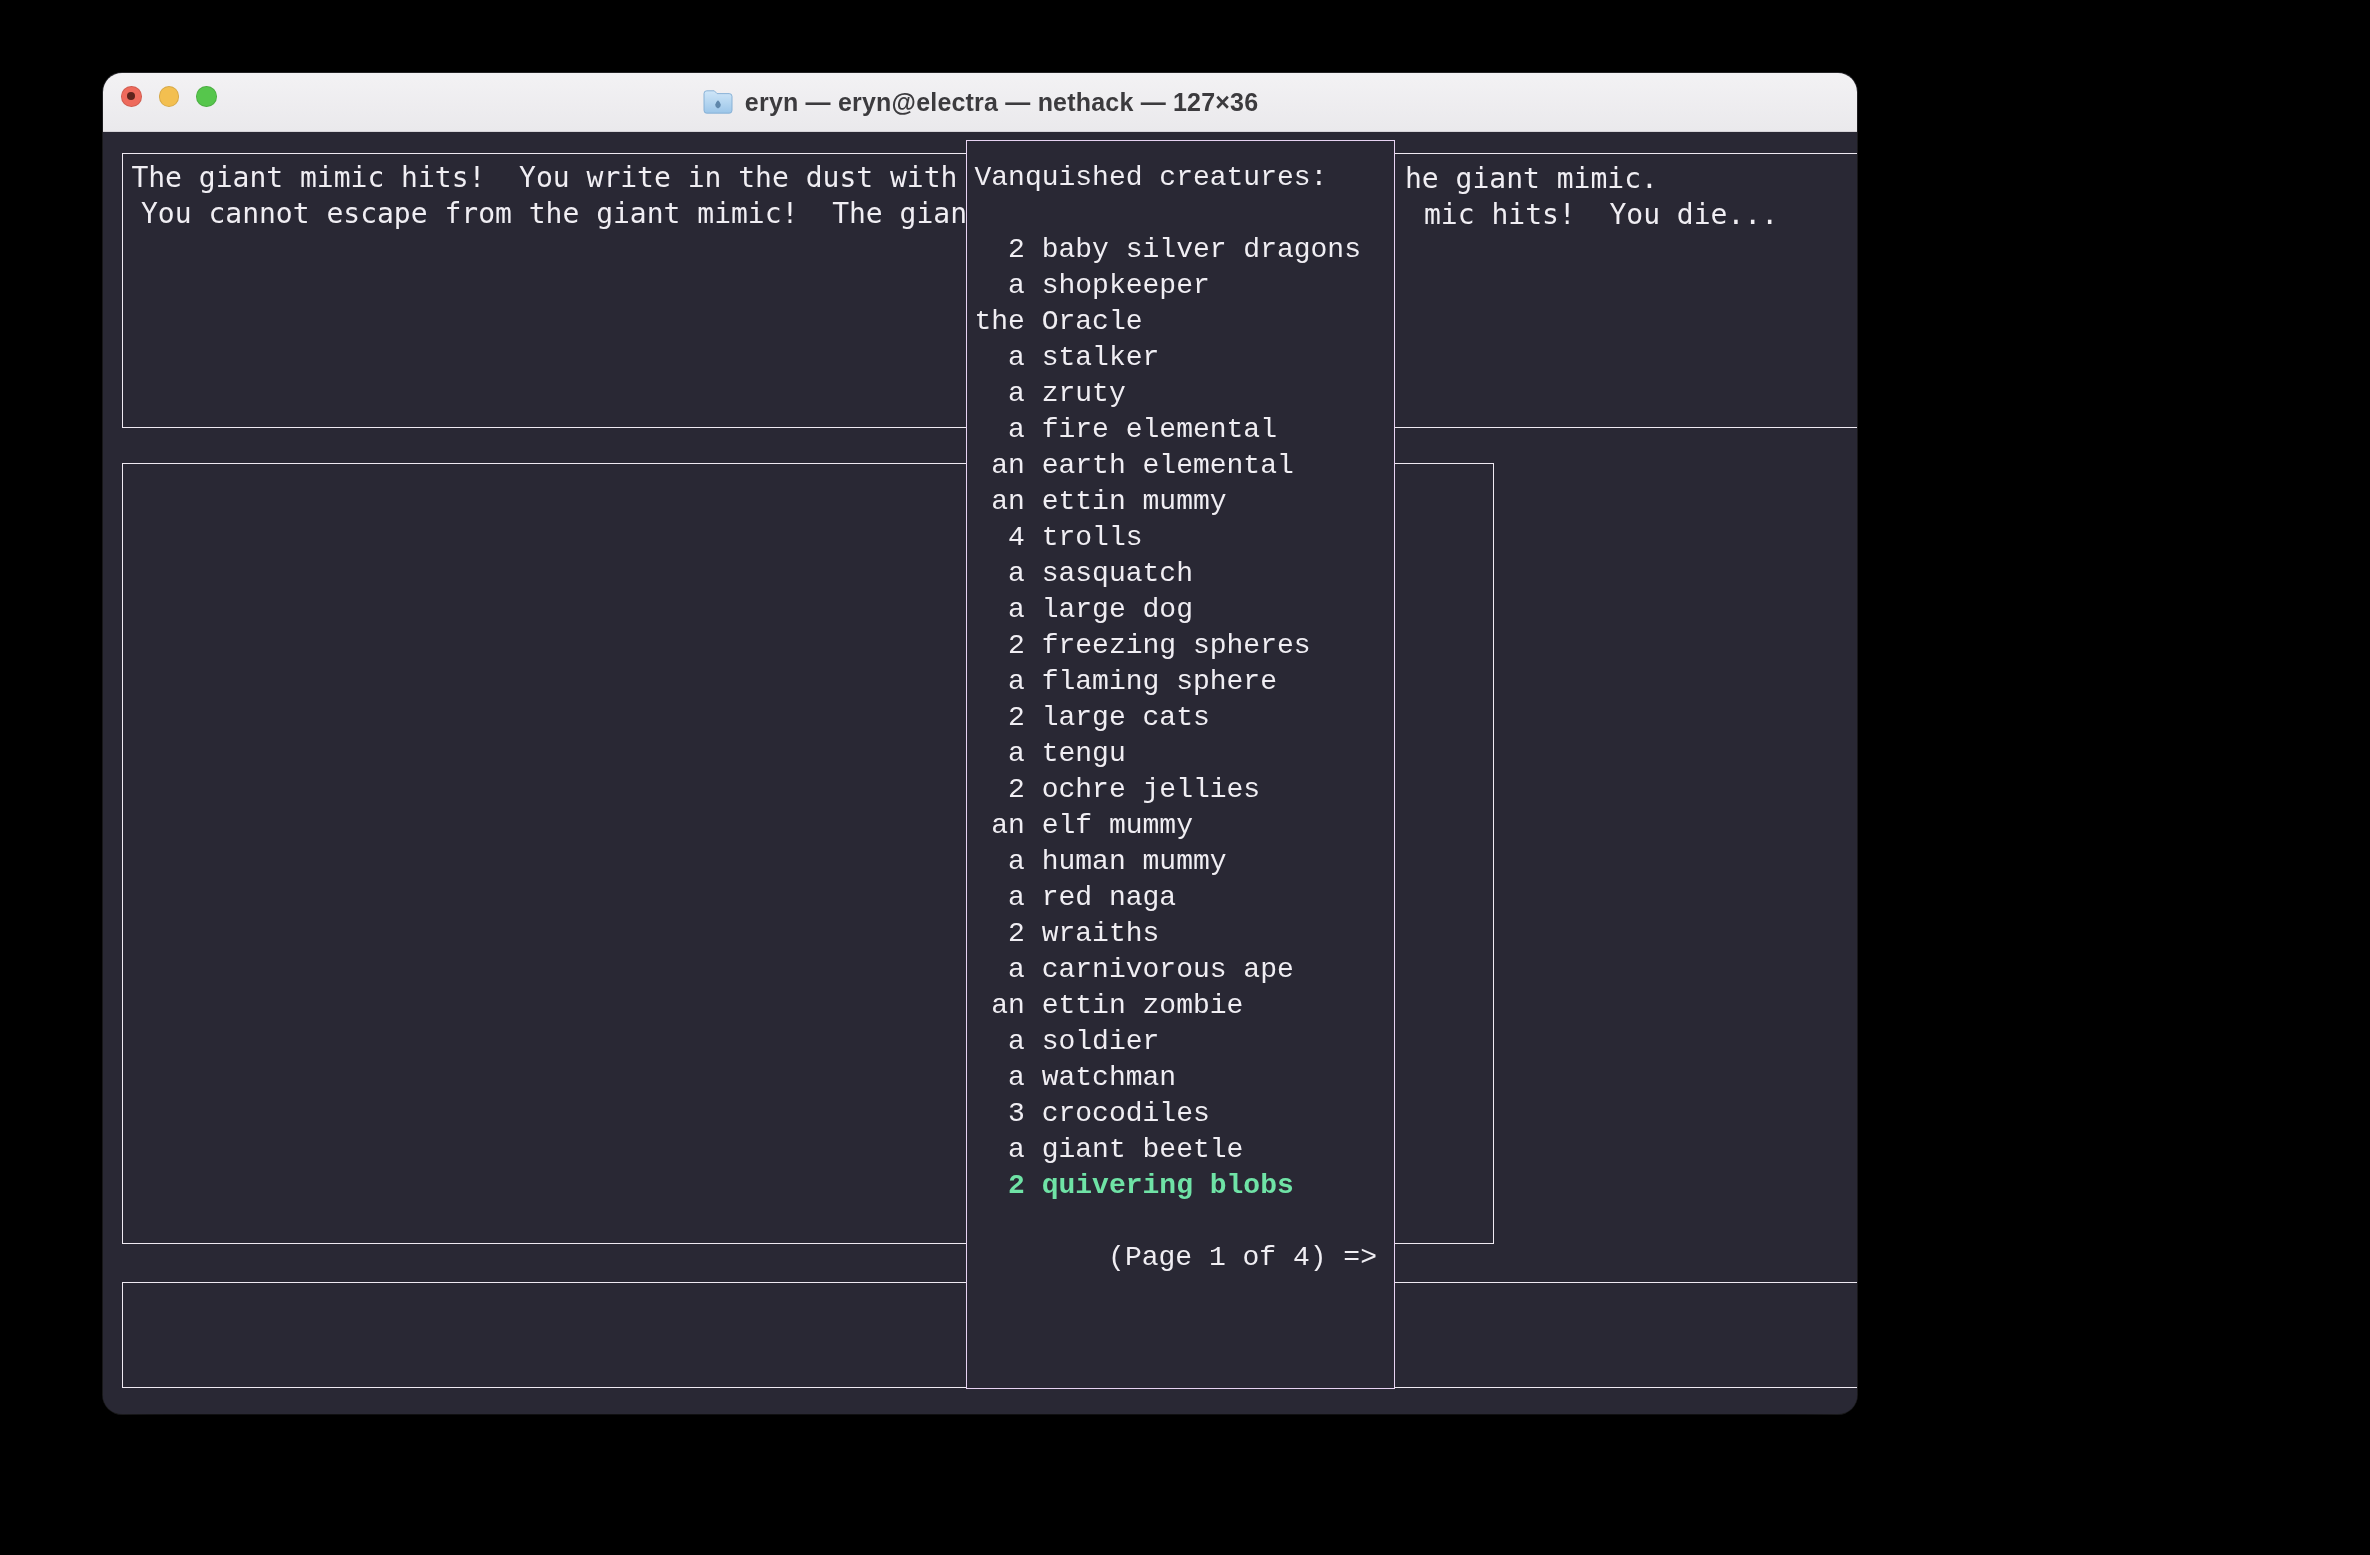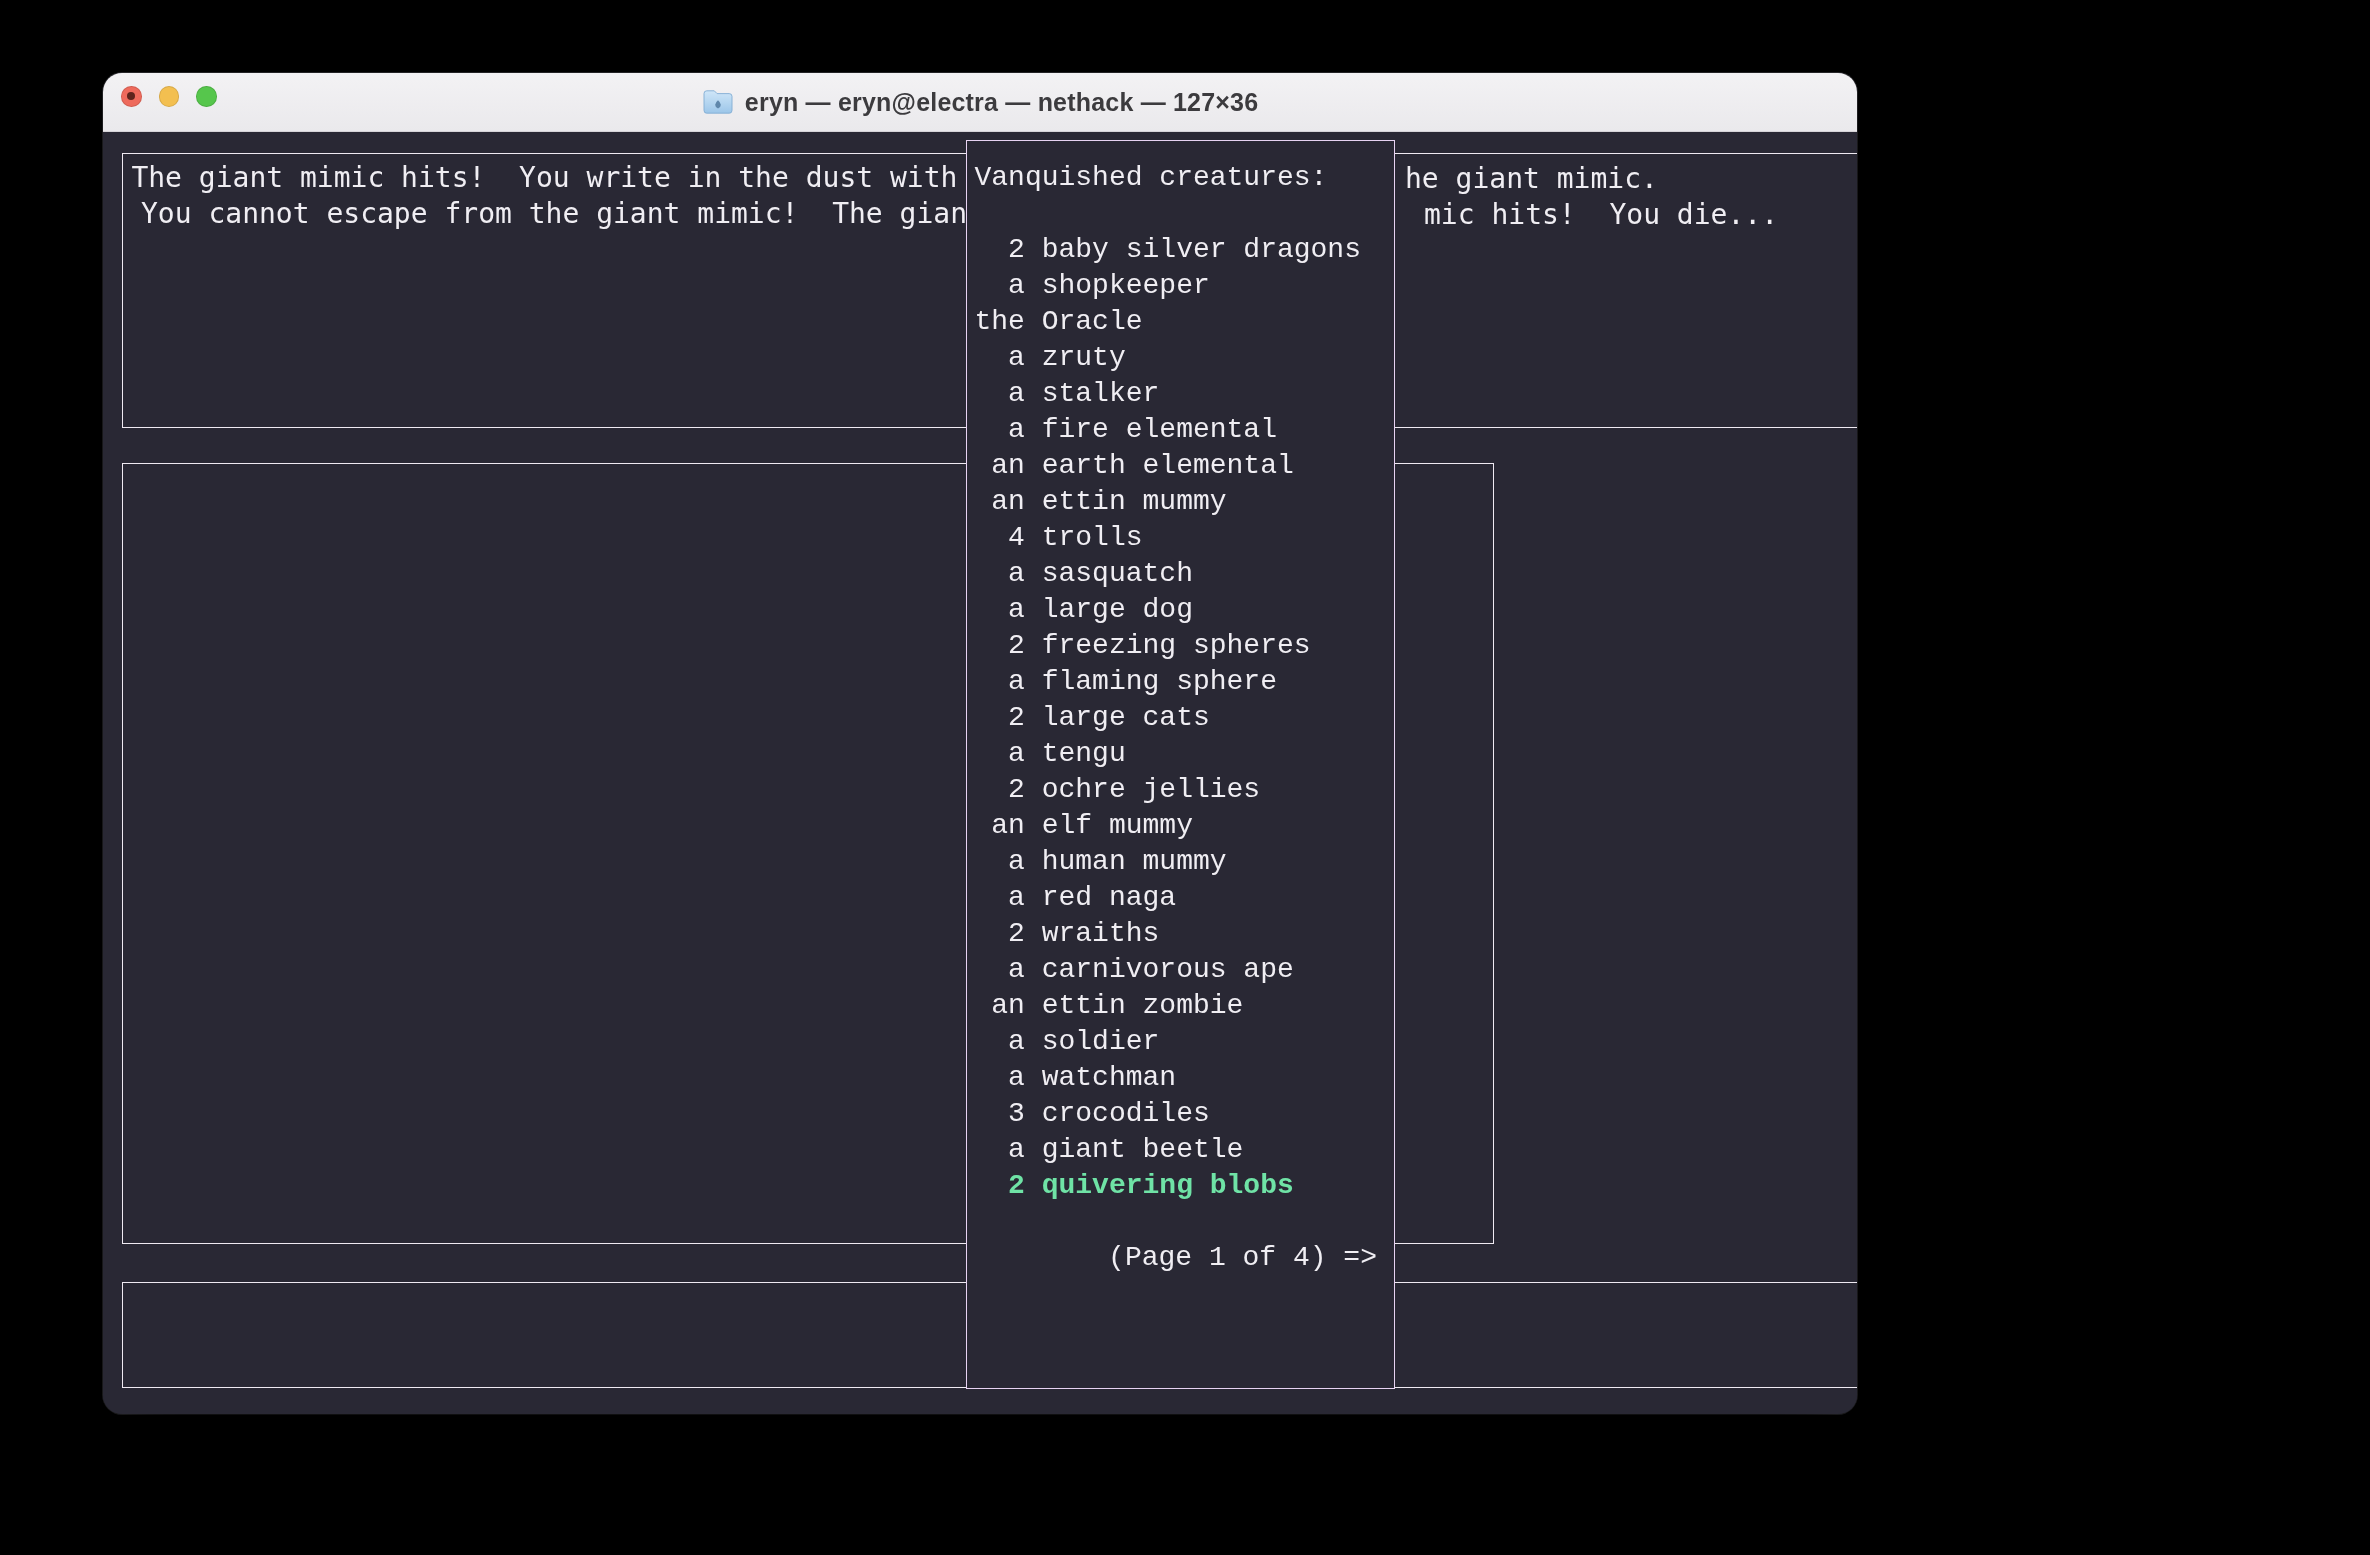--- a/index.html
+++ b/index.html
@@ -138,22 +138,22 @@
     <div class="box status-box"></div>
 
     <div class="popup">
       <div class="popup-inner">
         <pre class="pline">Vanquished creatures:</pre>
         <pre class="pline"> </pre>
         <div>
             <pre class="pline">  2 baby silver dragons</pre>
             <pre class="pline">  a shopkeeper</pre>
             <pre class="pline">the Oracle</pre>
+            <pre class="pline">  a stalker</pre>
             <pre class="pline">  a zruty</pre>
-            <pre class="pline">  a stalker</pre>
             <pre class="pline">  a fire elemental</pre>
             <pre class="pline"> an earth elemental</pre>
             <pre class="pline"> an ettin mummy</pre>
             <pre class="pline">  4 trolls</pre>
             <pre class="pline">  a sasquatch</pre>
             <pre class="pline">  a large dog</pre>
             <pre class="pline">  2 freezing spheres</pre>
             <pre class="pline">  a flaming sphere</pre>
             <pre class="pline">  2 large cats</pre>
             <pre class="pline">  a tengu</pre>

